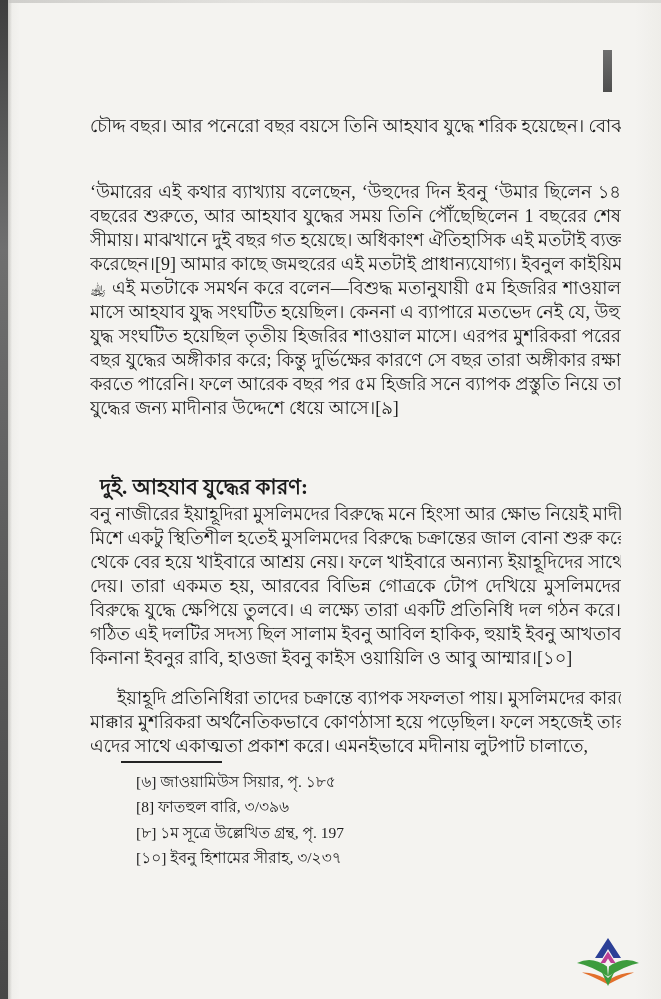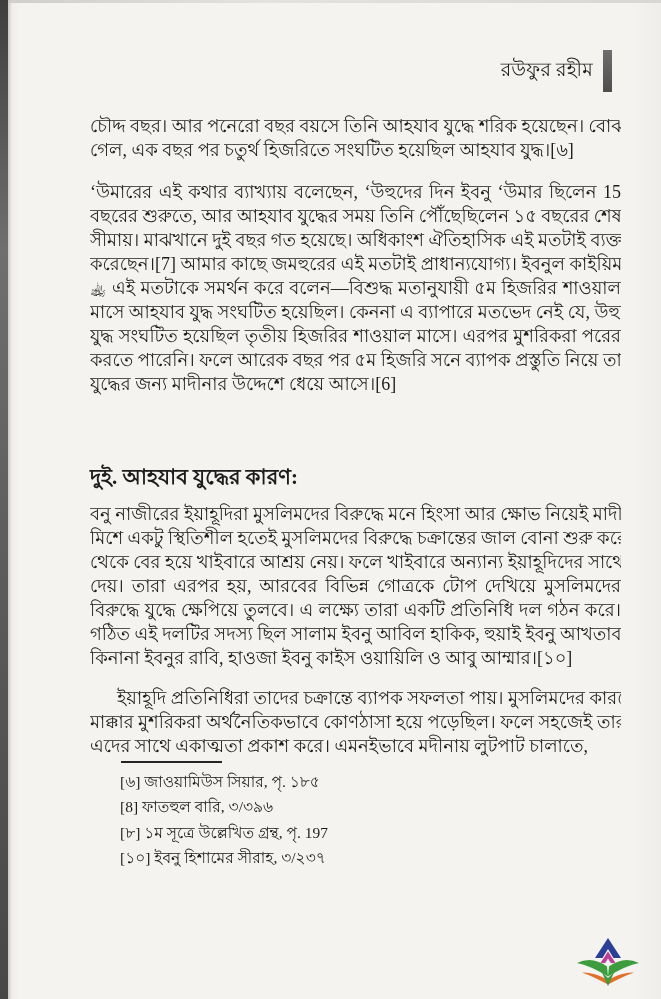--- a/index.html
+++ b/index.html
@@ -32,70 +32,69 @@
   .para { position:absolute; left:0; width:531px; font-size:18px; }
   .tl {
     height:24px; line-height:24px; white-space:nowrap; overflow:hidden;
     text-align:justify; text-align-last:justify;
   }
   .tl.last { text-align-last:left; }
   .tl.indent { text-indent:27px; }
   #p1 { top:114px; }
   #p2 { top:180px; }
   .section-heading {
-    position:absolute; left:0; top:463px; margin:0;
+    position:absolute; left:0; top:463px; margin:10px;
     font-size:21px; font-weight:bold; line-height:28px; white-space:nowrap;
   }
   #p3 { top:502px; }
   #p4 { top:686px; }
   .footnote-rule { position:absolute; left:31px; top:761px; width:101px; height:2px; background:#242424; }
   .footnotes { position:absolute; left:30px; top:769px; width:480px; font-size:15.5px; }
   .footnotes .tl {
-    height:25.4px; line-height:25.4px; text-align:right; text-align-last:left; white-space:nowrap;
+    height:25.4px; line-height:25.4px; text-align:right; text-align-last:left; white-space:nowrap;margin-left:16px;
   }
   .publisher-logo { position:absolute; left:574px; top:936px; width:68px; height:56px; }
 </style>
 </head>
 <body>
 
 <div class="page">
   <div class="scan-edge-top"></div>
   <div class="scan-edge-left"></div>
   <div class="scan-edge-left-soft"></div>
 
   <div class="running-header">
-    <span class="running-title">রউফুর রহীম</span>
     <span class="header-bar"></span>
   </div>
 
   <div class="content">
     <div class="para" id="p1">
         <div class="tl">চৌদ্দ বছর। আর পনেরো বছর বয়সে তিনি আহযাব যুদ্ধে শরিক হয়েছেন। বোঝা</div>
-        <div class="tl last">গেল, এক বছর পর চতুর্থ হিজরিতে সংঘটিত হয়েছিল আহযাব যুদ্ধ।[৬]</div>
       </div>
 
     <div class="para" id="p2">
-        <div class="tl">‘উমারের এই কথার ব্যাখ্যায় বলেছেন, ‘উহুদের দিন ইবনু ‘উমার ছিলেন 15</div>
-        <div class="tl">বছরের শুরুতে, আর আহযাব যুদ্ধের সময় তিনি পৌঁছেছিলেন ১৫ বছরের শেষ</div>
+        <div class="tl">‘উমারের এই কথার ব্যাখ্যায় বলেছেন, ‘উহুদের দিন ইবনু ‘উমার ছিলেন ১৪</div>
+        <div class="tl">বছরের শুরুতে, আর আহযাব যুদ্ধের সময় তিনি পৌঁছেছিলেন 1 বছরের শেষ</div>
         <div class="tl">সীমায়। মাঝখানে দুই বছর গত হয়েছে। অধিকাংশ ঐতিহাসিক এই মতটাই ব্যক্ত</div>
-        <div class="tl">করেছেন।[7] আমার কাছে জমহুরের এই মতটাই প্রাধান্যযোগ্য। ইবনুল কাইয়িম</div>
+        <div class="tl">করেছেন।[9] আমার কাছে জমহুরের এই মতটাই প্রাধান্যযোগ্য। ইবনুল কাইয়িম</div>
         <div class="tl">﵀ এই মতটাকে সমর্থন করে বলেন—বিশুদ্ধ মতানুযায়ী ৫ম হিজরির শাওয়াল</div>
         <div class="tl">মাসে আহযাব যুদ্ধ সংঘটিত হয়েছিল। কেননা এ ব্যাপারে মতভেদ নেই যে, উহুদ</div>
         <div class="tl">যুদ্ধ সংঘটিত হয়েছিল তৃতীয় হিজরির শাওয়াল মাসে। এরপর মুশরিকরা পরের</div>
+        <div class="tl">বছর যুদ্ধের অঙ্গীকার করে; কিন্তু দুর্ভিক্ষের কারণে সে বছর তারা অঙ্গীকার রক্ষা</div>
         <div class="tl">করতে পারেনি। ফলে আরেক বছর পর ৫ম হিজরি সনে ব্যাপক প্রস্তুতি নিয়ে তারা</div>
-        <div class="tl last">যুদ্ধের জন্য মাদীনার উদ্দেশে ধেয়ে আসে।[6]</div>
+        <div class="tl last">যুদ্ধের জন্য মাদীনার উদ্দেশে ধেয়ে আসে।[৯]</div>
       </div>
 
     <div class="section-heading">দুই. আহযাব যুদ্ধের কারণ:</div>
 
     <div class="para" id="p3">
         <div class="tl">বনু নাজীরের ইয়াহূদিরা মুসলিমদের বিরুদ্ধে মনে হিংসা আর ক্ষোভ নিয়েই মাদীনা</div>
         <div class="tl">মিশে একটু স্থিতিশীল হতেই মুসলিমদের বিরুদ্ধে চক্রান্তের জাল বোনা শুরু করে</div>
         <div class="tl">থেকে বের হয়ে খাইবারে আশ্রয় নেয়। ফলে খাইবারে অন্যান্য ইয়াহূদিদের সাথে</div>
-        <div class="tl">দেয়। তারা এরপর হয়, আরবের বিভিন্ন গোত্রকে টোপ দেখিয়ে মুসলিমদের</div>
+        <div class="tl">দেয়। তারা একমত হয়, আরবের বিভিন্ন গোত্রকে টোপ দেখিয়ে মুসলিমদের</div>
         <div class="tl">বিরুদ্ধে যুদ্ধে ক্ষেপিয়ে তুলবে। এ লক্ষ্যে তারা একটি প্রতিনিধি দল গঠন করে।</div>
         <div class="tl">গঠিত এই দলটির সদস্য ছিল সালাম ইবনু আবিল হাকিক, হুয়াই ইবনু আখতাব,</div>
         <div class="tl last">কিনানা ইবনুর রাবি, হাওজা ইবনু কাইস ওয়ায়িলি ও আবু আম্মার।[১০]</div>
       </div>
 
     <div class="para" id="p4">
         <div class="tl indent">ইয়াহূদি প্রতিনিধিরা তাদের চক্রান্তে ব্যাপক সফলতা পায়। মুসলিমদের কারণে</div>
         <div class="tl">মাক্কার মুশরিকরা অর্থনৈতিকভাবে কোণঠাসা হয়ে পড়েছিল। ফলে সহজেই তারা</div>
         <div class="tl last">এদের সাথে একাত্মতা প্রকাশ করে। এমনইভাবে মদীনায় লুটপাট চালাতে,</div>
       </div>

